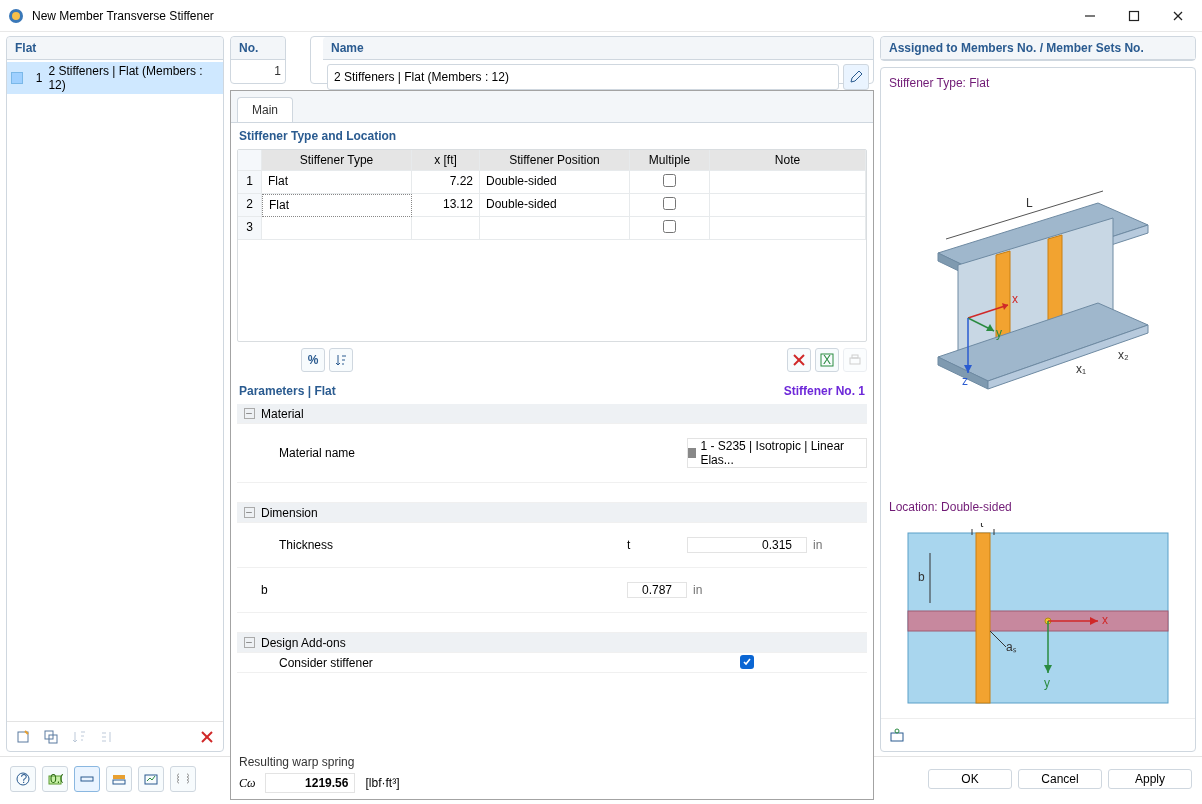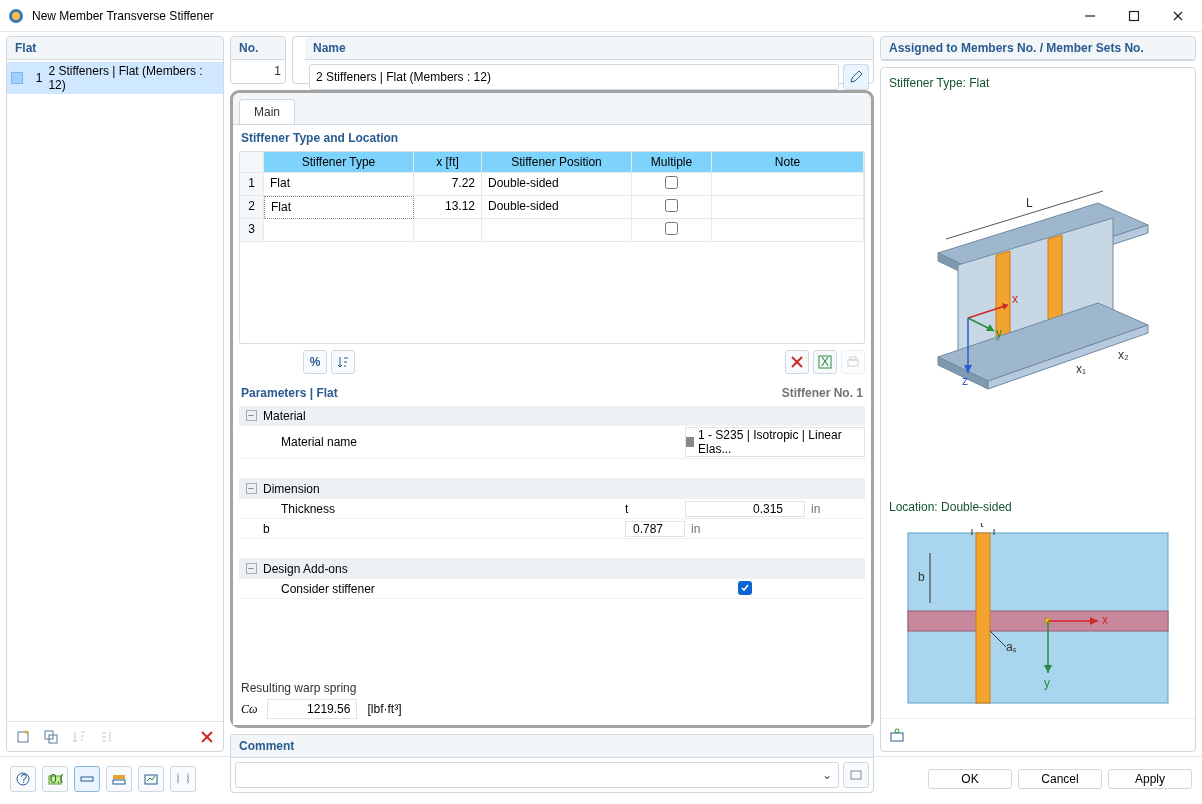--- a/index.html
+++ b/index.html
@@ -21,78 +21,78 @@
 .list-body { flex: 1; background: #fff; padding: 2px 0; overflow: auto; }
 .list-row { display: flex; align-items: center; padding: 2px 4px; }
 .list-row.selected { background: #cfe8ff; }
 .list-row .sq { width: 12px; height: 12px; background: #9fd0ff; margin-right: 6px; border: 1px solid #7ab8e8; }
 .list-row .num { width: 14px; text-align: right; margin-right: 6px; }
 .list-toolbar { height: 30px; border-top: 1px solid #e3e3e3; display: flex; align-items: center; padding: 0 4px; gap: 4px; }
 .tbtn { width: 24px; height: 24px; display: flex; align-items: center; justify-content: center; border: 1px solid transparent; border-radius: 3px; }
 .tbtn.disabled { opacity: 0.4; }
 
 .mid-col { flex: 1; display: flex; flex-direction: column; gap: 6px; }
-.top-row { display: flex; gap: 6px; height: 48px; }
+.top-row { display: flex; gap: 24px; height: 48px; }
 .no-panel { width: 56px; }
 .no-panel .val { padding: 4px; text-align: right; color: #333; }
 .name-panel { flex: 1; display: flex; flex-direction: column; padding-left: 12px; }
 .name-body { display: flex; padding: 4px; gap: 4px; }
 .name-body input[type=text] { flex: 1; border: 1px solid #cfd7df; border-radius: 3px; padding: 4px 6px; background: #fff; }
 .iconbtn { width: 26px; height: 26px; border: 1px solid #cfd7df; border-radius: 3px; display: flex; align-items: center; justify-content: center; background: #f7fbfd; }
 .iconbtn.active { background: #eaf4ff; }
 
-.tabstrip { border: 3px solid #a3a3a3; border-radius: 9px; background:#f3f6f9; }
+.tabstrip { border: 1px solid #a3a3a3; border-radius: 0; background:#f3f6f9; }
 .tabrow { display: flex; padding: 6px 6px 0 6px; gap: 2px; }
 .tab { padding: 5px 14px; border: 1px solid #cfd7df; border-bottom: none; border-radius: 4px 4px 0 0; background: #fff; color: #333; }
 .tab.active { background: #fff; font-weight: 400; }
 .tabbody { background: #fff; border-top: 1px solid #cfd7df; padding: 0; }
 
 .section-title { color: #2a5b90; font-weight: 600; padding: 6px 8px; }
-.section-title .right { float: right; color: #737373; font-weight: 600; }
+.section-title .right { float: right; color: #6d28d9; font-weight: 600; }
 
 .grid { border: 1px solid #d9dde0; border-radius: 2px; margin: 0 6px; }
 .grid-head, .grid-row { display: grid; grid-template-columns: 24px 150px 68px 150px 80px 1fr; }
-.grid-head { background: #7dd3fc; }
+.grid-head { background: #e5e5e5; }
 .gcell { border-right: 1px solid #e7eaec; border-bottom: 1px solid #e7eaec; padding: 3px 6px; }
 .gcell.center { text-align: center; }
 .gcell.idx { background: #f5f8fb; text-align: center; }
 .grid-area { height: 170px; overflow: auto; }
 .gcell input[type=checkbox] { margin: 0; }
 
 .grid-toolbar { display: flex; padding: 6px 6px; gap: 4px; align-items: center; }
 .grid-toolbar .tbtn { border: 1px solid #cfd7df; background: #f7fbfd; }
 .spacer { flex: 1; }
 
 .param-grid { margin: 0 6px 6px 6px; }
 .prow { display: grid; grid-template-columns: 24px 1fr 60px 120px 60px; align-items: center; border-bottom: 1px solid #f0f0f0; min-height: 20px; }
 .prow.group { background: #eef1f4; font-weight: 400; }
 .prow .exp { text-align: center; color: #888; cursor: pointer; font-family: monospace; line-height:10px; border:1px solid #aaa; width:11px; height:11px; margin: 0 auto; font-size:11px; }
 .prow .sub { padding-left: 18px; }
-.prow .valcell { text-align: right; padding-right: 21px; border: 1px solid #e3e3e3; background:#fff; margin:1px 0; }
+.prow .valcell { text-align: right; padding-right: 14px; border: 1px solid #e3e3e3; background:#fff; margin:14px 0; }
 .prow .valcell.material { text-align:left; display:flex; align-items:center; gap:4px; }
 .prow .unit { padding-left: 6px; color:#737373; }
 .prow .chk { text-align:center; }
 .chkbox { width:14px; height:14px; border-radius:3px; background:#0b66d3; display:inline-flex; align-items:center; justify-content:center; }
 .chkbox svg { stroke:#fff; }
 
 .warp-row { padding: 6px 8px; }
 .warp-row .lbl { color:#333; }
 .warp-row .line2 { display:flex; align-items:center; gap:10px; margin-top:4px; }
 .warp-row .cw { font-family: "Times New Roman", serif; font-style: italic; }
-.warp-row input.readonly { border:1px solid #e3e3e3; text-align:right; width:90px; padding:2px 6px; background:#fff; }
+.warp-row input.readonly { border:1px solid #e3e3e3; text-align:right; width:90px; padding:2px 6px; background:#fff;font-weight:bold; }
 
 .comment-body { display:flex; padding: 4px; gap: 4px; }
 .combo { flex:1; border:1px solid #cfd7df; border-radius:3px; display:flex; align-items:center; justify-content:flex-end; padding: 4px 6px; background:#fff; }
 .combo .caret { color:#555; }
 
 .right-col { width: 316px; display:flex; flex-direction:column; gap:6px; }
 .assign-panel .assign-body { padding:4px; display:flex; gap:4px; align-items:center; }
 .assign-panel input { flex:1; border:1px solid #cfd7df; border-radius:3px; padding:4px 6px; }
 .preview-panel { flex:1; display:flex; flex-direction:column; background:#fff; }
-.preview-title { color:#14532d; padding: 8px 8px 4px 8px; }
+.preview-title { color:#701a75; padding: 8px 8px 4px 8px; }
 .preview-svg-wrap { flex:1; display:flex; align-items:center; justify-content:center; padding: 4px; }
 .preview-svg-wrap svg { max-width:100%; max-height:100%; }
 .preview-toolbar { padding: 4px; border-top:1px solid #eee; }
 
 .footer { height: 44px; display:flex; align-items:center; padding: 0 10px; gap:6px; border-top:1px solid #e3e3e3; margin-top:4px; }
 .footer .ficon { width:26px; height:26px; border:1px solid #cfd7df; border-radius:3px; display:flex; align-items:center; justify-content:center; background:#f7fbfd; }
 .footer .ficon.sel { background:#eaf4ff; border-color:#8ab7e0; }
 .footer .fspacer { flex:1; }
 .footer button.std { min-width:84px; height:20px; border:1px solid #cfd7df; border-radius:3px; background:#fff; padding:0 14px; }
 </style>

